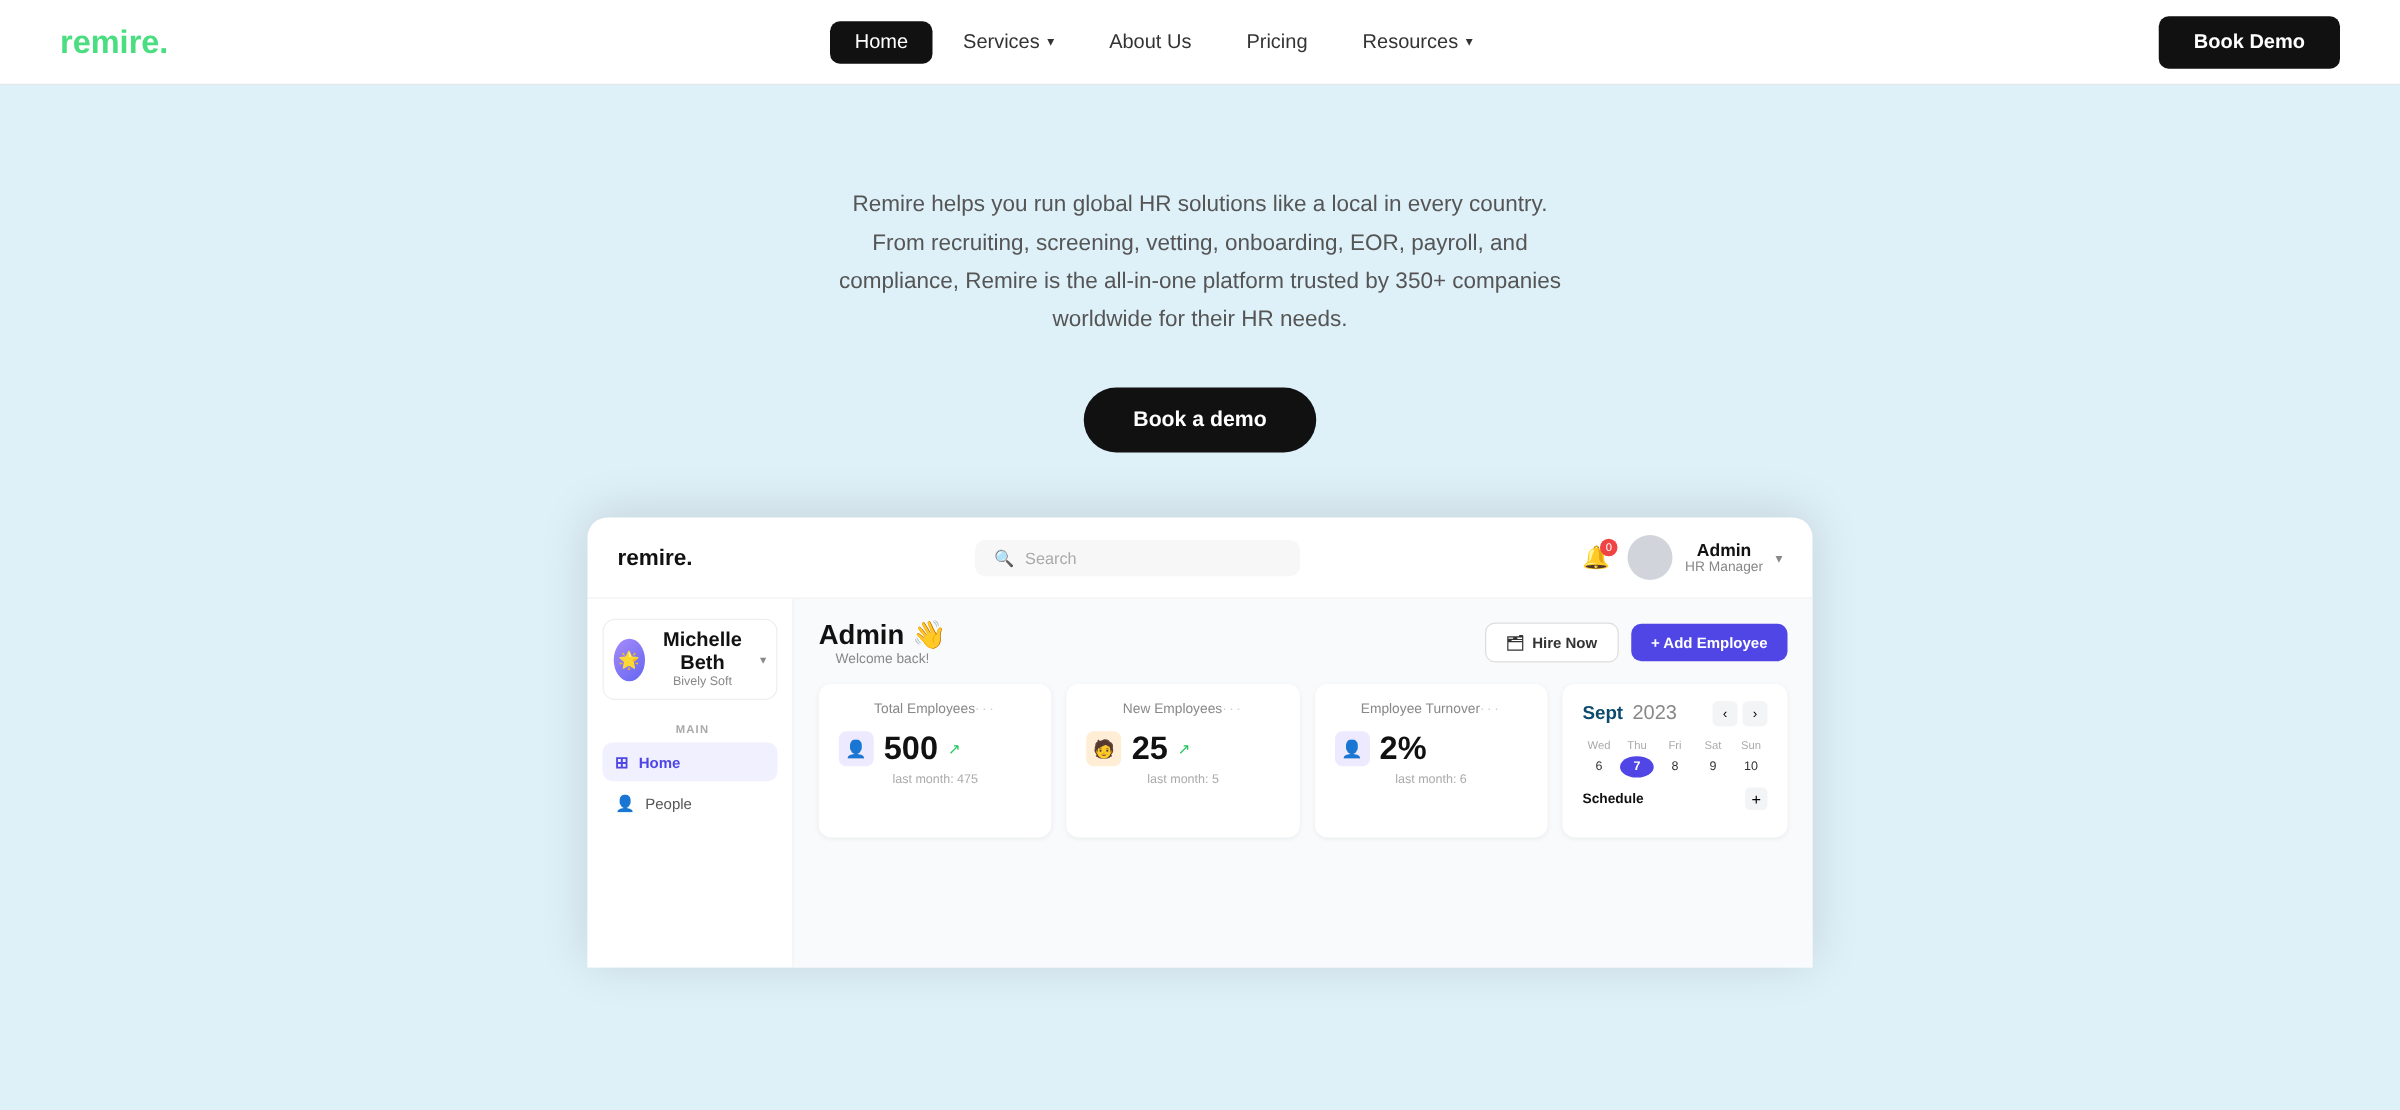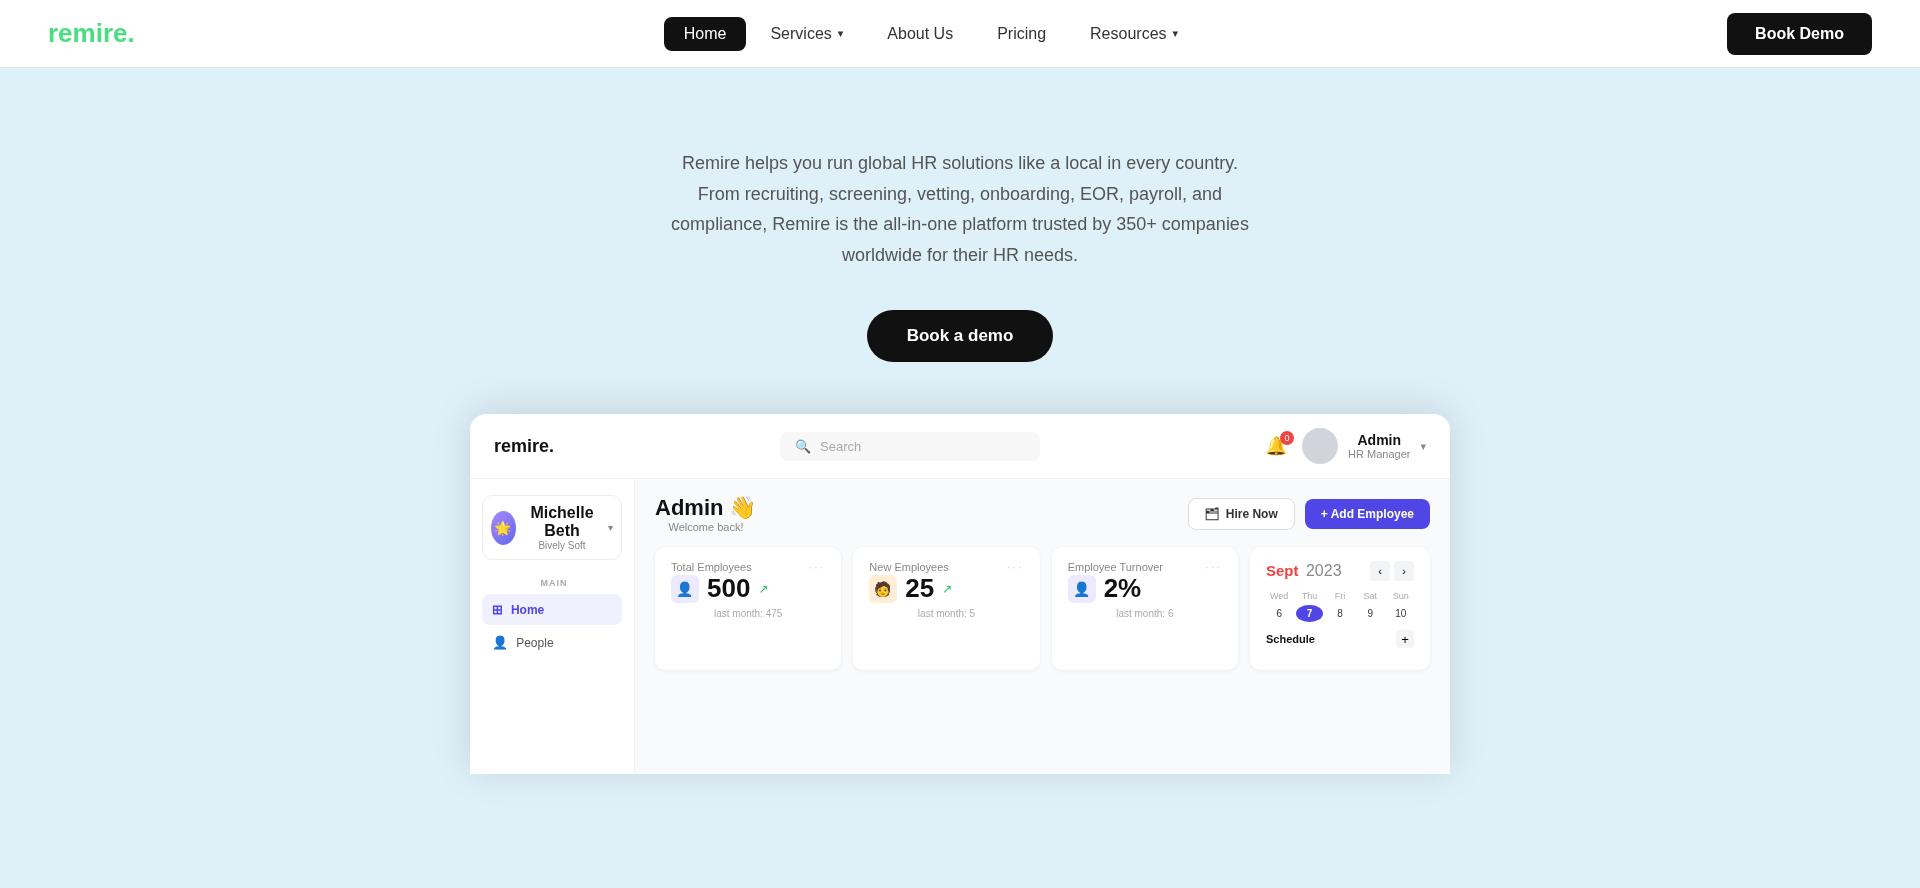--- a/index.html
+++ b/index.html
@@ -126,36 +126,36 @@
       padding: 8px 16px; border-radius: 8px; background: #4f46e5; color: #fff;
       font-size: 12px; font-weight: 600; cursor: pointer; border: none;
     }
 
     
     .stats-row { display: flex; gap: 12px; margin-bottom: 14px; }
     .stat-card {
       background: #fff; border-radius: 10px; padding: 14px 16px;
       flex: 1; box-shadow: 0 1px 4px rgba(0,0,0,0.06);
     }
-    .stat-label { font-size: 11px; color: #888; display: flex; justify-content: space-between; }
+    .stat-label { font-size: 11px; color: #888; margin-bottom: 10px; display: flex; justify-content: center; }
     .stat-dots { color: #ccc; letter-spacing: 2px; }
     .stat-value-row { display: flex; align-items: center; gap: 8px; }
     .stat-icon { width: 28px; height: 28px; border-radius: 6px; display: flex; align-items: center; justify-content: center; font-size: 14px; }
     .stat-icon.purple { background: #ede9fe; }
     .stat-icon.orange { background: #ffedd5; }
     .stat-value { font-size: 26px; font-weight: 800; color: #111; }
     .stat-sub { font-size: 10px; color: #aaa; margin-top: 4px; }
 
     
     .calendar-card {
       background: #fff; border-radius: 10px; padding: 14px 16px;
       width: 180px; box-shadow: 0 1px 4px rgba(0,0,0,0.06);
     }
     .cal-header { display: flex; align-items: center; justify-content: space-between; margin-bottom: 10px; }
-    .cal-month { font-size: 15px; font-weight: 700; color: #ef4444; }
+    .cal-month { font-size: 15px; font-weight: 700; color: #0c4a6e; }
     .cal-year { font-size: 10px; color: #888; }
     .cal-navs { display: flex; gap: 4px; }
     .cal-nav { background: #f3f4f6; border: none; border-radius: 4px; width: 20px; height: 20px; font-size: 11px; cursor: pointer; }
     .cal-days { display: grid; grid-template-columns: repeat(5, 1fr); gap: 4px; margin-bottom: 8px; }
     .cal-day-header { font-size: 9px; color: #aaa; text-align: center; }
     .cal-day { font-size: 10px; text-align: center; padding: 3px; border-radius: 50%; color: #333; }
     .cal-day.today { background: #4f46e5; color: #fff; border-radius: 50%; font-weight: 700; }
     .schedule-header { display: flex; align-items: center; justify-content: space-between; margin-bottom: 8px; }
     .schedule-label { font-size: 11px; font-weight: 600; color: #111; }
     .schedule-add { background: #f3f4f6; border: none; border-radius: 4px; width: 18px; height: 18px; font-size: 13px; cursor: pointer; }

